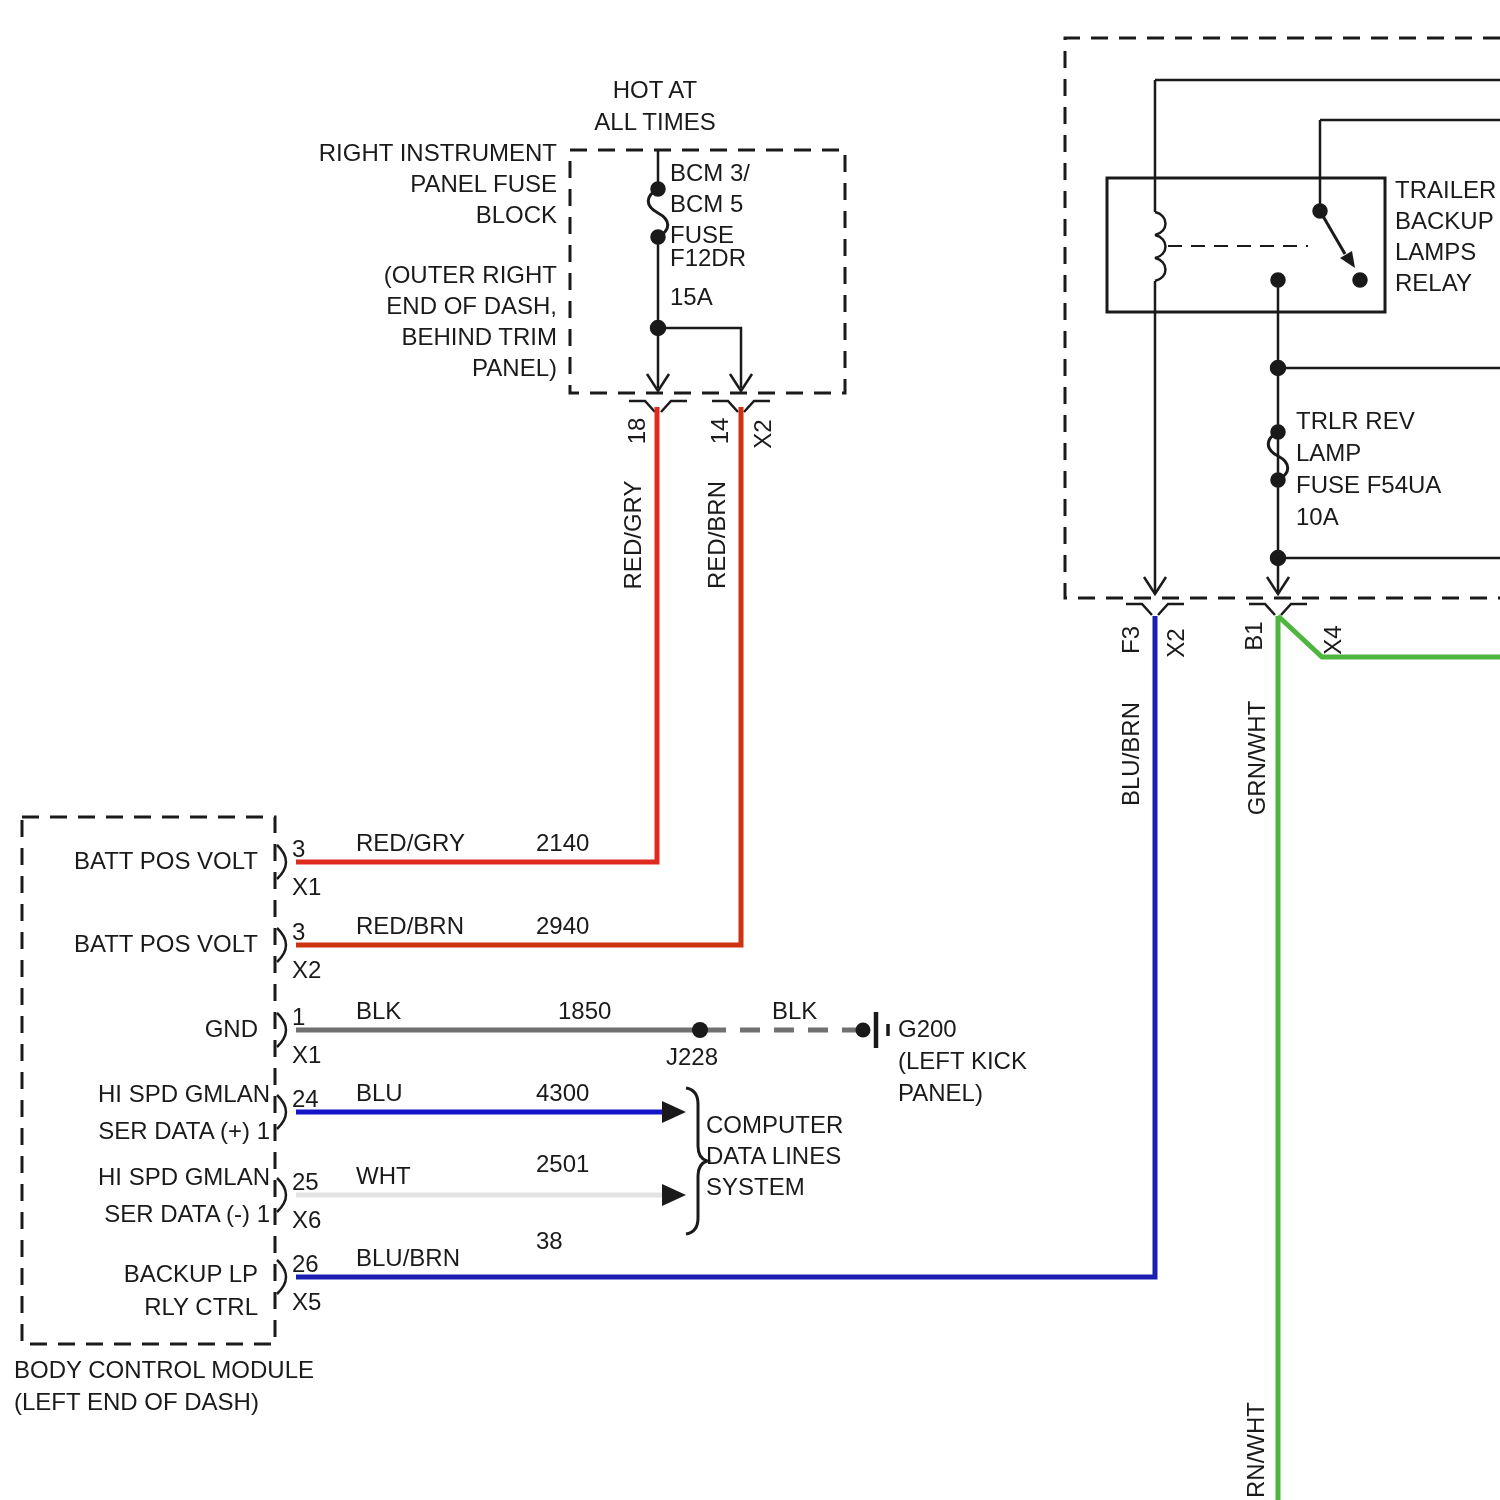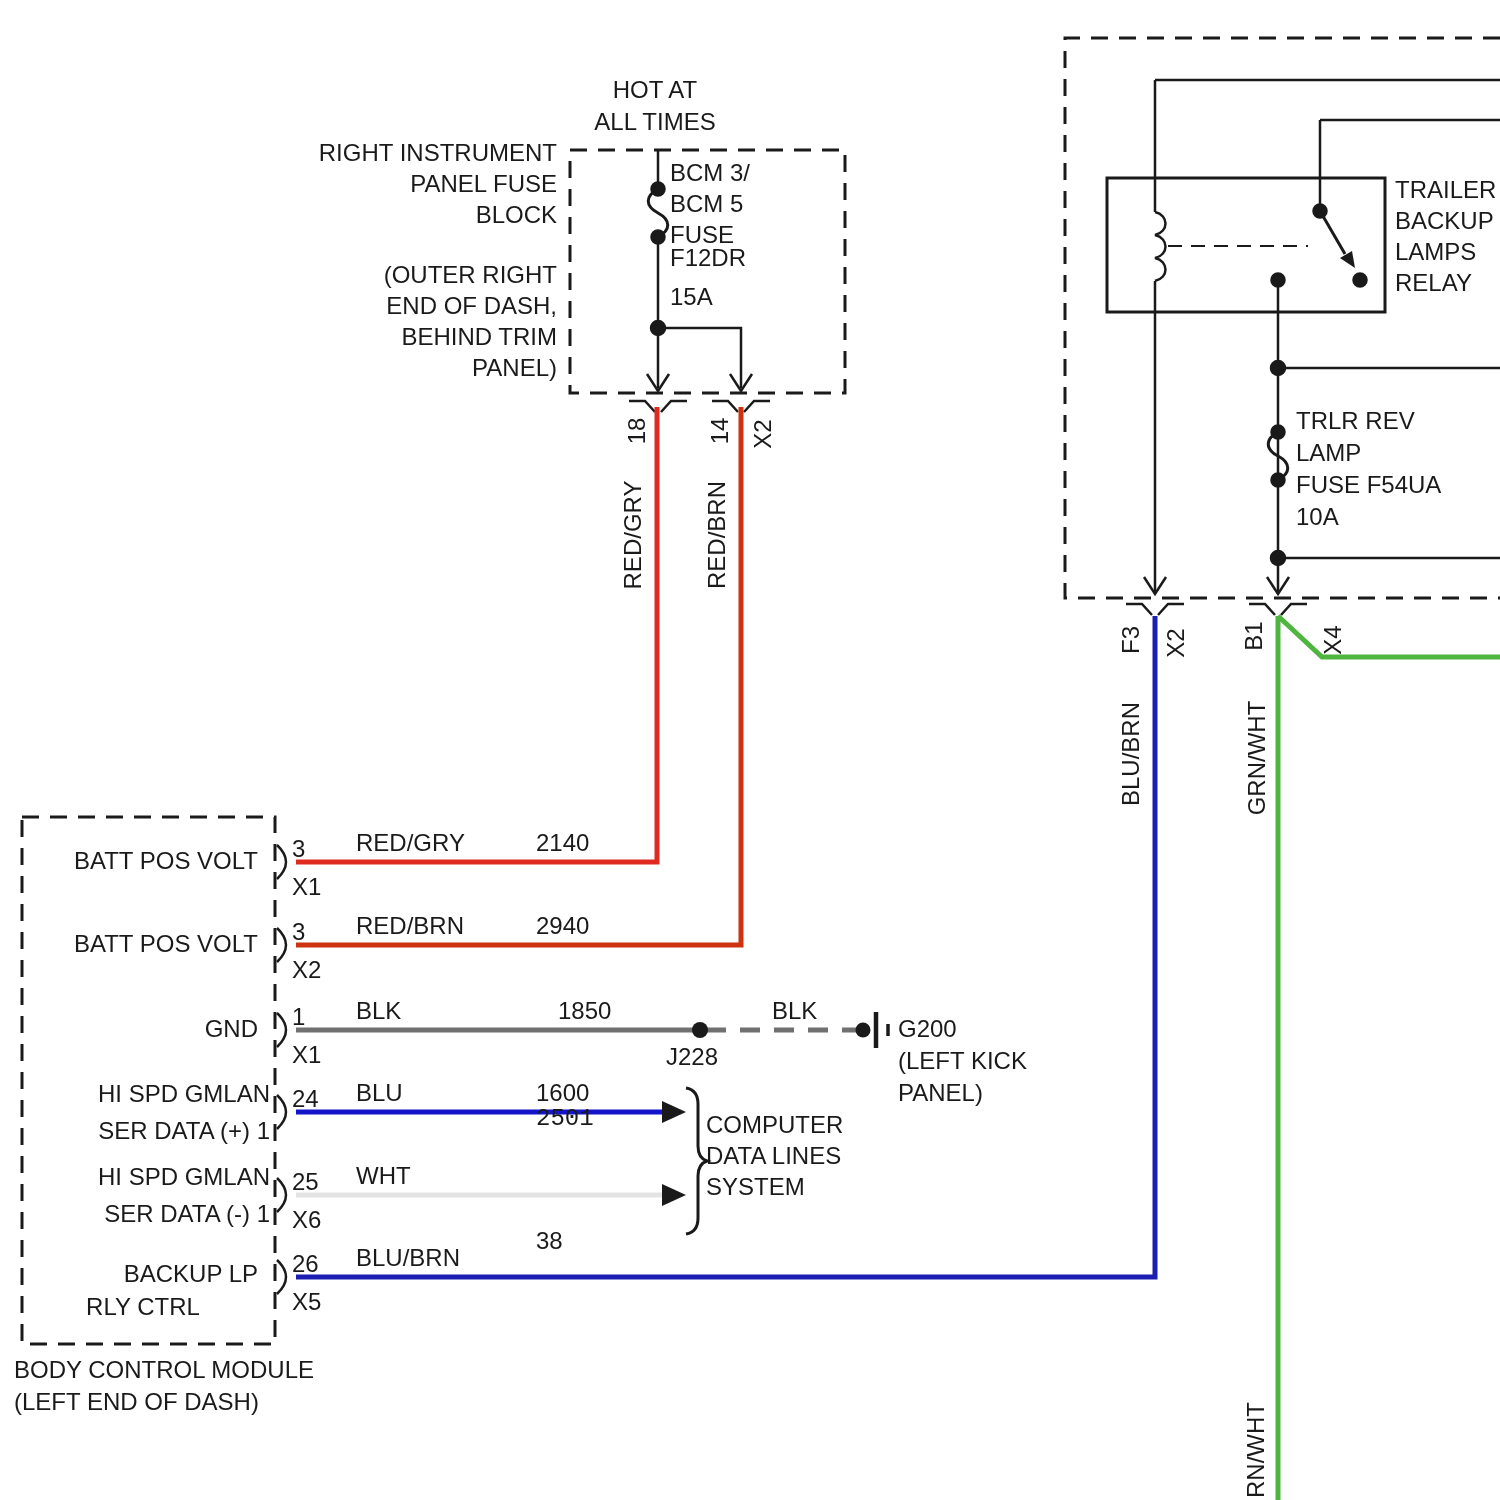--- a/index.html
+++ b/index.html
@@ -144,31 +144,31 @@
   <div class="lbl ra" style="left:28px;top:1014px;width:230px;">GND</div>
   <div class="lbl" style="left:292px;top:1002px;">1</div>
   <div class="lbl" style="left:292px;top:1040px;">X1</div>
   <div class="lbl" style="left:356px;top:996px;">BLK</div>
   <div class="lbl" style="left:536px;top:996px;margin-left:22px;">1850</div>
 
   <div class="lbl ra" style="left:28px;top:1079px;width:242px;">HI SPD GMLAN</div>
   <div class="lbl ra" style="left:28px;top:1116px;width:242px;">SER DATA (+) 1</div>
   <div class="lbl" style="left:292px;top:1084px;">24</div>
   <div class="lbl" style="left:356px;top:1078px;">BLU</div>
-  <div class="lbl" style="left:536px;top:1078px;">1600</div>
+  <div class="lbl" style="left:536px;top:1078px;">4300</div>
 
   <div class="lbl ra" style="left:28px;top:1162px;width:242px;">HI SPD GMLAN</div>
   <div class="lbl ra" style="left:28px;top:1199px;width:242px;">SER DATA (-) 1</div>
   <div class="lbl" style="left:292px;top:1167px;">25</div>
   <div class="lbl" style="left:292px;top:1205px;">X6</div>
   <div class="lbl" style="left:356px;top:1161px;">WHT</div>
-  <div class="lbl" style="left:536px;top:1104px;font-family:Liberation Mono, monospace;">2501</div>
+  <div class="lbl" style="left:536px;top:1149px;">2501</div>
 
   <div class="lbl ra" style="left:28px;top:1259px;width:230px;">BACKUP LP</div>
-  <div class="lbl ra" style="left:28px;top:1292px;width:230px;text-align:center;">RLY CTRL</div>
+  <div class="lbl ra" style="left:28px;top:1292px;width:230px;">RLY CTRL</div>
   <div class="lbl" style="left:292px;top:1249px;">26</div>
   <div class="lbl" style="left:292px;top:1287px;">X5</div>
   <div class="lbl" style="left:356px;top:1243px;">BLU/BRN</div>
   <div class="lbl" style="left:536px;top:1226px;">38</div>
 
   <div class="lbl" style="left:772px;top:996px;">BLK</div>
   <div class="lbl" style="left:666px;top:1042px;">J228</div>
   <div class="lbl" style="left:898px;top:1014px;">G200</div>
   <div class="lbl" style="left:898px;top:1046px;">(LEFT KICK</div>
   <div class="lbl" style="left:898px;top:1078px;">PANEL)</div>

